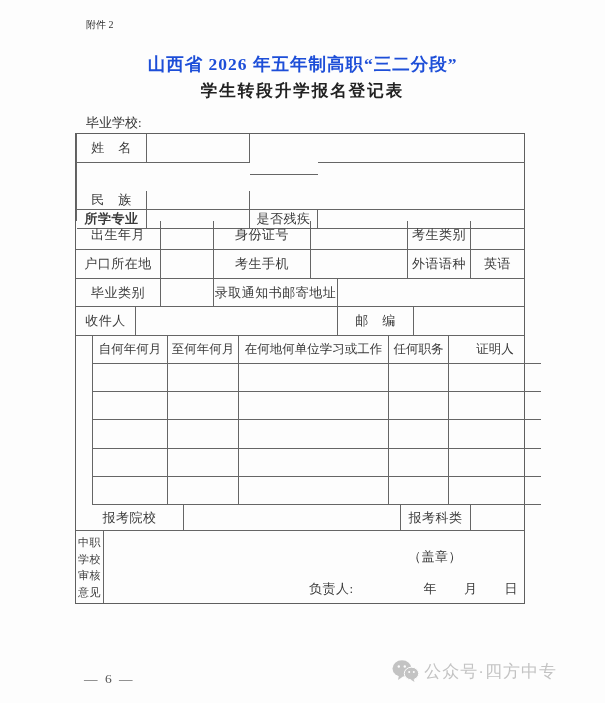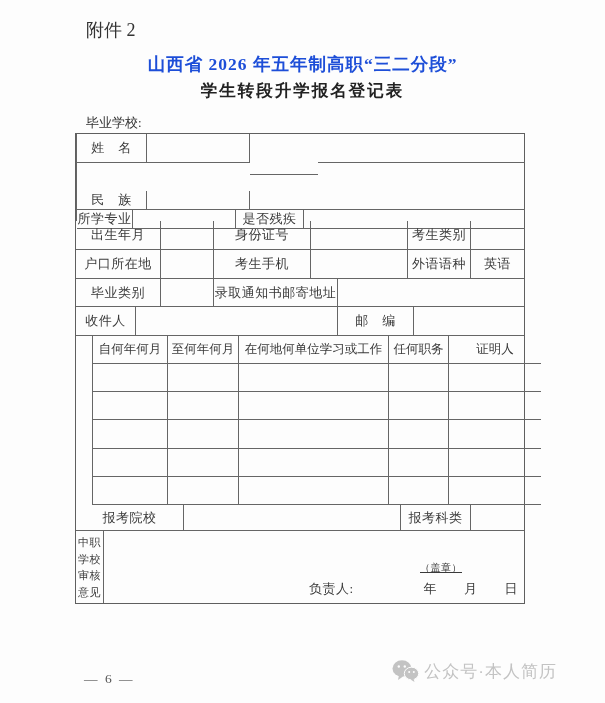--- a/index.html
+++ b/index.html
@@ -2,21 +2,21 @@
 <html><head>
 <meta charset="utf-8">
 <style>
   html,body{margin:0;padding:0;}
   body{
     width:605px;height:703px;position:relative;overflow:hidden;
     background:#fdfdfd;
     font-family:"Liberation Serif","DejaVu Serif",serif;
     color:#3a3a3a;
   }
-  .attachment{position:absolute;left:86px;top:18px;font-size:18px;color:#333;}
+  .attachment{position:absolute;left:86px;top:18px;font-size:10px;color:#333;}
   .title1{position:absolute;left:0;top:52px;width:100%;text-align:center;
     font-size:17.5px;font-weight:bold;color:#1d4ed8;letter-spacing:1px;}
   .title2{position:absolute;left:0;top:80px;width:100%;text-align:center;
     font-size:16.5px;font-weight:bold;color:#222;letter-spacing:2px;}
   .school{position:absolute;left:86px;top:114px;font-size:13px;color:#333;}
 
   .ftable{
     position:absolute;left:75px;top:133px;width:448px;
     border:1px solid #5f5f5f;box-sizing:content-box;background:#fdfdfd;
   }
@@ -30,21 +30,21 @@
   .td.nb{border-bottom:none;}
   .grow{flex:1;}
   .col{display:flex;flex-direction:column;flex:1;}
   .photo-cell{white-space:pre-line;text-align:center;line-height:17px;font-size:13px;}
   .v-label{
     writing-mode:vertical-rl;text-orientation:mixed;
     font-size:12.5px;letter-spacing:1px;line-height:1;color:#3a3a3a;
   }
   .review-label{white-space:pre-line;line-height:16.5px;font-size:11px;}
   .review-content{position:relative;}
-  .stamp{position:absolute;right:62px;top:30px;font-size:10px;color:#3a3a3a;text-decoration:underline;}
+  .stamp{position:absolute;right:62px;top:17px;font-size:13px;color:#3a3a3a;}
   .responsible{position:absolute;left:205px;bottom:5px;font-size:13px;color:#3a3a3a;}
   .dateline{position:absolute;right:6px;bottom:5px;font-size:13px;color:#3a3a3a;}
   .small{font-size:12.5px;letter-spacing:0;}
 
   .pageno{position:absolute;left:84px;top:671px;font-size:13.5px;color:#565656;letter-spacing:2px;}
   .watermark{position:absolute;right:48px;top:659px;display:flex;align-items:center;color:#c3c3c3;}
   .watermark-text{font-size:17px;letter-spacing:1px;font-family:"Liberation Sans","DejaVu Sans",sans-serif;}
   .wechat-icon{width:27px;height:24px;margin-right:5px;}
 </style>
 </head>
@@ -67,21 +67,21 @@
         <div class="td" style="width:103px;"></div>
         <div class="td" style="width:68px;margin-top:40px;">性　别</div>
         <div class="td grow last"></div>
       </div>
       <div class="tr" style="height:29px;margin-top:28px;">
         <div class="td" style="width:70px;">民　族</div>
         <div class="td" style="width:103px;"></div>
         <div class="td grow last"></div>
       </div>
       <div class="tr" style="height:29px;">
-        <div class="td" style="width:56px;">所学专业</div>
+        <div class="td" style="width:70px;font-weight:bold;">所学专业</div>
         <div class="td" style="width:103px;"></div>
         <div class="td" style="width:68px;">是否残疾</div>
         <div class="td grow last"></div>
       </div>
     </div>
   </div>
 
   <div class="tr" style="height:29px;">
     <div class="td" style="width:85px;">出生年月</div>
     <div class="td" style="width:53px;"></div>
@@ -192,14 +192,14 @@
   <svg class="wechat-icon" viewBox="0 0 27 24">
     <ellipse cx="10" cy="9.5" rx="9.5" ry="8.2" fill="#c3c3c3"></ellipse>
     <path d="M7 16 L6 21 L11 17.5 Z" fill="#c3c3c3"></path>
     <circle cx="6.8" cy="7.5" r="1.2" fill="#fdfdfd"></circle>
     <circle cx="12.8" cy="7.5" r="1.2" fill="#fdfdfd"></circle>
     <ellipse cx="19.5" cy="14.5" rx="7.2" ry="6.3" fill="#c3c3c3" stroke="#fdfdfd" stroke-width="1"></ellipse>
     <path d="M21.5 19.5 L22.5 23 L18.5 20.5 Z" fill="#c3c3c3"></path>
     <circle cx="17.2" cy="13" r="1" fill="#fdfdfd"></circle>
     <circle cx="21.8" cy="13" r="1" fill="#fdfdfd"></circle>
   </svg>
-  <span class="watermark-text">公众号·本人简历</span>
+  <span class="watermark-text">公众号·四方中专</span>
 </div>
 
 </body></html>

